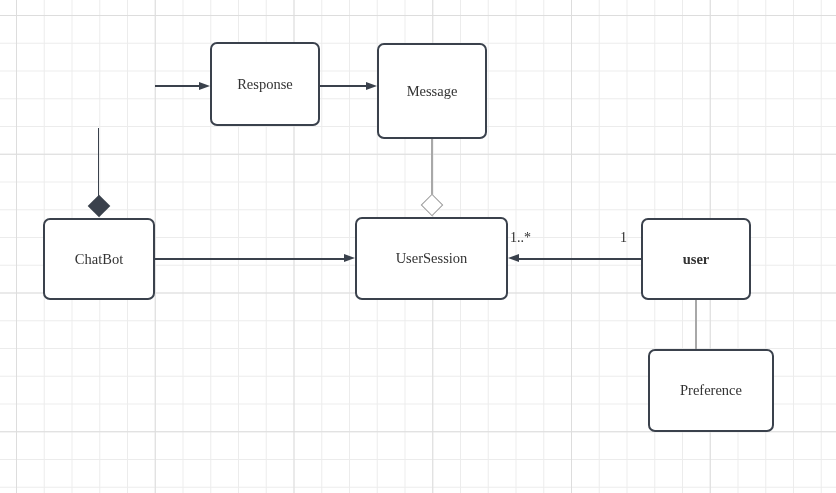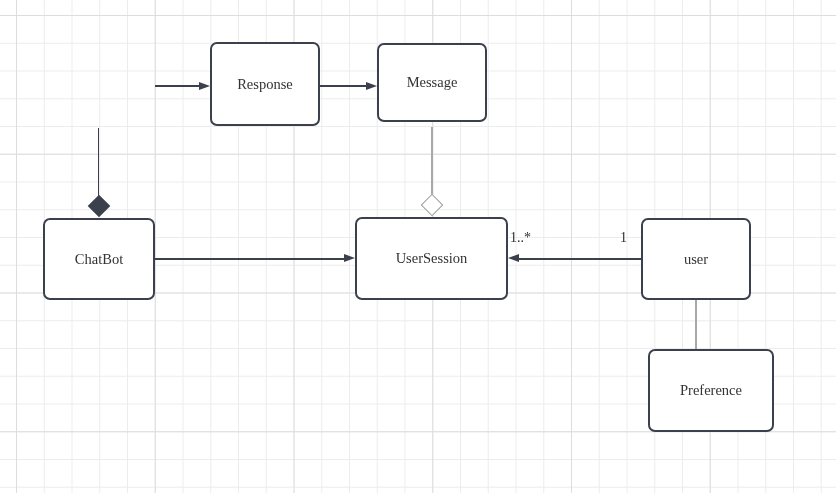--- a/index.html
+++ b/index.html
@@ -41,24 +41,24 @@
     align-items: center;
     justify-content: center;
     text-align: center;
     color: #333333;
     font-size: 14.5px;
     line-height: 1.3;
     padding: 0 12px;
   }
   .node-language-model { left: 43px;  top: 44px;  width: 112px; height: 84px; }
   .node-response       { left: 210px; top: 42px;  width: 110px; height: 84px; text-align: right; }
-  .node-message        { left: 377px; top: 43px;  width: 110px; height: 79px; }
+  .node-message        { left: 377px; top: 43px;  width: 110px; height: 96px; }
   .node-chatbot        { left: 43px;  top: 218px; width: 112px; height: 82px; }
   .node-user-session   { left: 355px; top: 217px; width: 153px; height: 83px; text-align: center; }
-  .node-user           { left: 641px; top: 218px; width: 110px; height: 82px; }
+  .node-user           { left: 641px; top: 218px; width: 110px; height: 82px; font-weight: bold; }
   .node-preference     { left: 648px; top: 349px; width: 126px; height: 83px; }
 
   
   .hline, .vline { position: absolute; background: #3a414c; }
   .gray { background: #a8a8a8; }
 
   .line-lm-response   { left: 155px; top: 85px;  width: 46px;  height: 1.5px; }
   .line-resp-message  { left: 320px; top: 85px;  width: 48px;  height: 1.5px; }
   .line-chatbot-us    { left: 155px; top: 258px; width: 191px; height: 1.5px; }
   .line-user-us       { left: 517px; top: 258px; width: 124px; height: 1.5px; }

